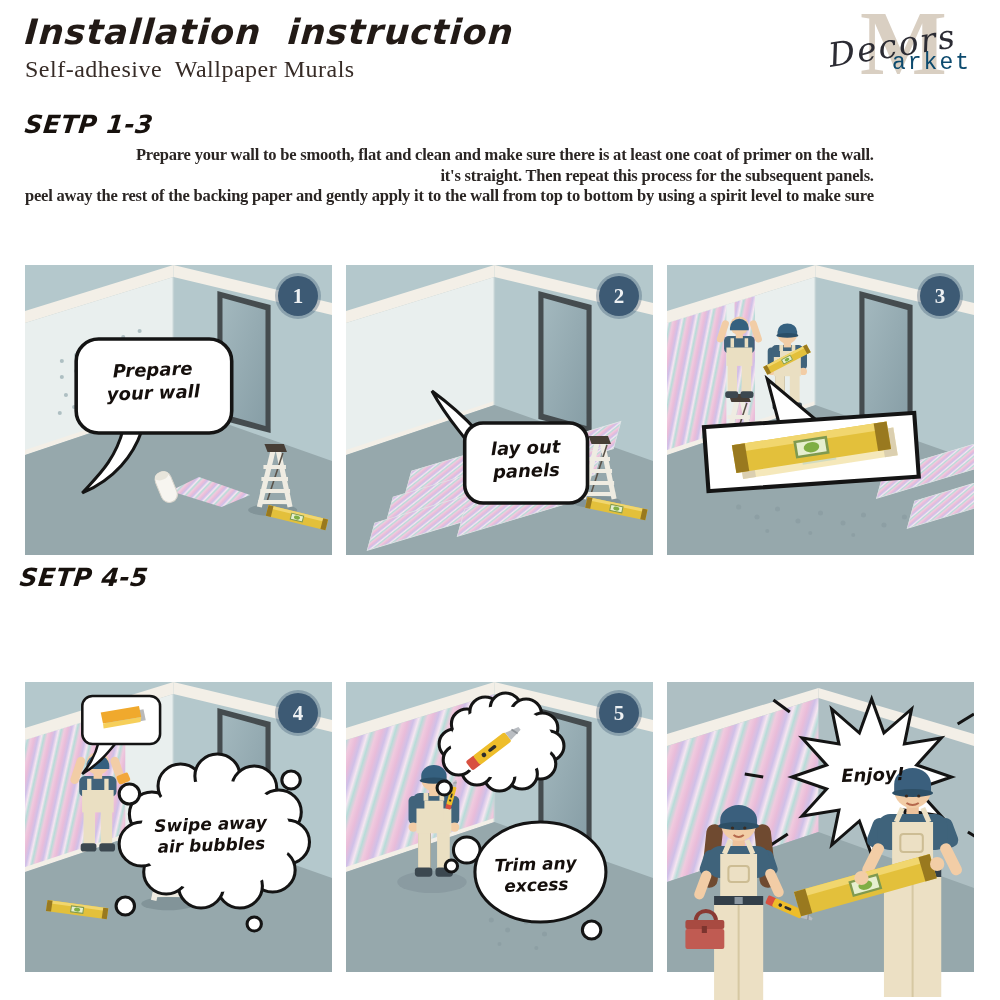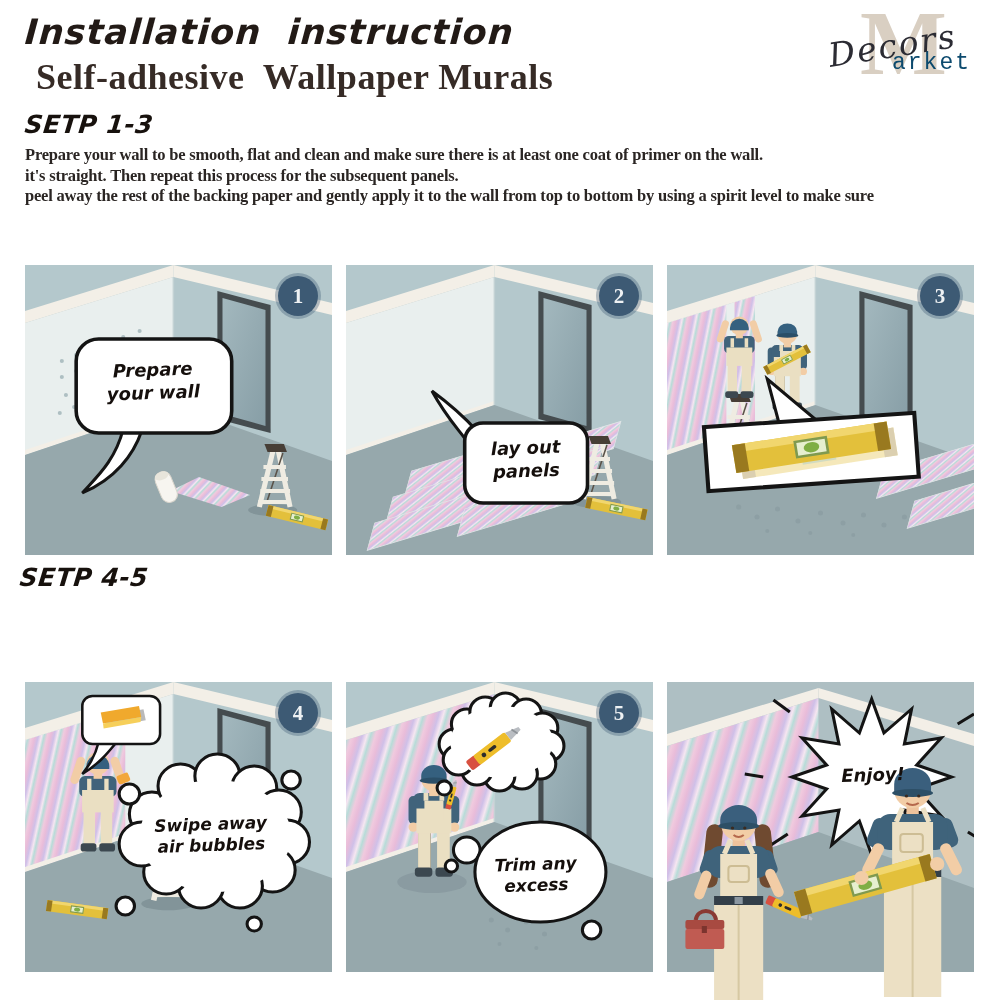--- a/index.html
+++ b/index.html
@@ -3,34 +3,34 @@
 <meta charset="utf-8">
 <style>
   html,body{margin:0;padding:0;background:#fff;}
   .page{position:relative;width:1000px;height:1000px;background:#ffffff;overflow:hidden;
         font-family:"Liberation Serif",serif;color:#231c18;}
   
   .title{position:absolute;left:25px;top:12px;font-family:"DejaVu Sans",sans-serif;
          font-style:italic;font-weight:900;font-size:35px;letter-spacing:1px;color:#221a16;
          transform:skewX(-4deg);white-space:pre;}
   .subtitle{position:absolute;left:25px;top:56px;font-family:"Liberation Serif",serif;
-         font-weight:700;font-size:36px;color:#362b26;white-space:pre;letter-spacing:.5px;margin-left:11px;}
+         font-weight:400;font-size:24px;color:#362b26;white-space:pre;letter-spacing:.5px;}
   .logo{position:absolute;right:14px;top:4px;width:160px;height:92px;}
   .logo-m{position:absolute;left:34px;top:-14px;font-size:92px;font-weight:700;
           font-family:"Liberation Serif",serif;color:#d9cfc2;}
   .logo-script{position:absolute;left:2px;top:22px;font-family:"DejaVu Serif",serif;
           font-style:italic;font-size:33px;color:#2c2c34;transform:rotate(-9deg);letter-spacing:2px;}
   .logo-rest{position:absolute;left:66px;top:46px;font-family:Liberation Mono, monospace;
           font-size:23px;color:#0c4a6e;letter-spacing:2px;}
   
   .step-h{position:absolute;font-family:"DejaVu Sans",sans-serif;font-style:italic;font-weight:900;
           font-size:25px;color:#17110d;transform:skewX(-6deg);letter-spacing:.5px;white-space:pre;}
   .para{position:absolute;font-weight:700;font-size:16.5px;line-height:20.6px;
         letter-spacing:-0.2px;color:#2a2523;}
-  .para div{white-space:pre;}
+  .para div{white-space:pre;text-align:right;}
   
   .row{position:absolute;left:25px;display:flex;gap:14px;}
   .panel{position:relative;width:307px;height:290px;overflow:hidden;}
   .panel.tall{overflow:visible;}
   .panel svg.scene{position:absolute;left:0;top:0;width:100%;height:290px;display:block;}
   .panel.tall svg.scene{height:330px;}
   .badge{position:absolute;right:14px;top:11px;width:40px;height:40px;border-radius:50%;
          background:#3d5a74;display:flex;align-items:center;justify-content:center;z-index:5;
          box-shadow:0 0 0 3px rgba(61,90,116,.35);}
   .badge span{font-family:"Liberation Serif",serif;font-weight:700;font-size:21px;color:#eef1f3;}

